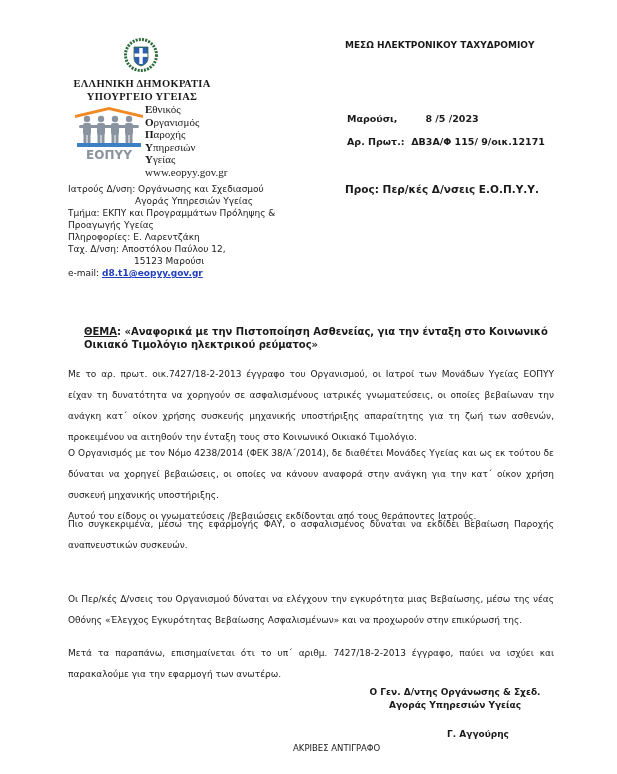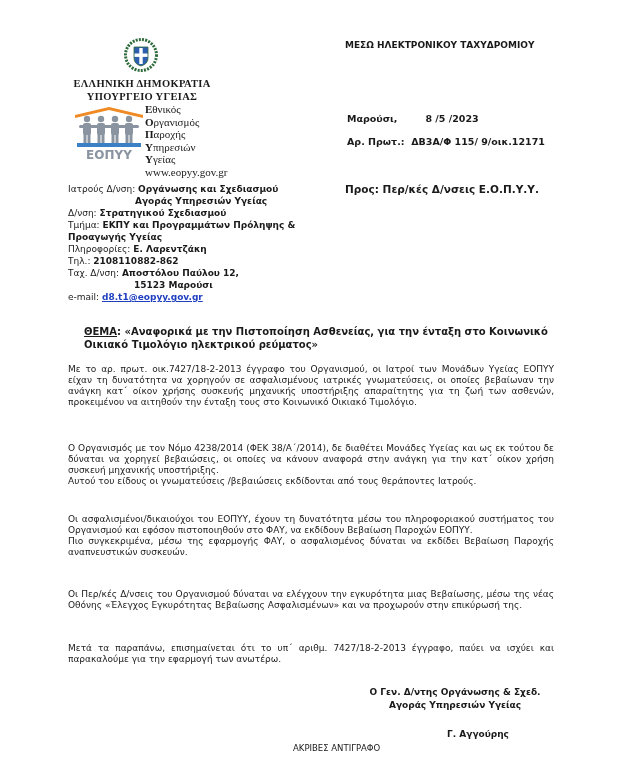--- a/index.html
+++ b/index.html
@@ -21,31 +21,31 @@
     #mode { left:345px; top:40px; font-weight:bold; font-size:9px;text-align:center; }
     #place-date { left:347px; top:113px; font-weight:bold; font-size:9.5px; }
     #place-date .date { margin-left:28px; }
     #protocol { left:347px; top:136px; font-weight:bold; font-size:9.5px; }
     #recipient { left:345px; top:183px; font-weight:bold; font-size:10.5px; }
 
     
     #sender { left:68px; top:183px; width:240px; }
     #sender .row { white-space:nowrap; }
     #sender .lbl { font-weight:normal; }
-    #sender .val { font-weight:bold; }
+    #sender .val { font-weight:normal; }
     #sender .indent1 { padding-left:67px; }
     #sender .indent2 { padding-left:66px; }
     #sender a { color:#1f3fbf; font-weight:bold; text-decoration:underline; }
 
     
     #subject { left:84px; top:325px; width:490px; font-weight:bold; font-size:10px; line-height:13px; }
     #subject .lbl { text-decoration:underline; }
 
     
-    .para { left:68px; width:486px; font-size:9px; line-height:11px; text-align:justify; }
+    .para { left:68px; width:486px; font-size:9px; line-height:21px; text-align:justify; }
     #p1 { top:364px; }
     #p2 { top:443px; }
     #p3 { top:514px; }
     #p4 { top:589px; }
     #p5 { top:643px; }
 
     
     #sig-title { left:360px; top:686px; width:190px; text-align:center; font-weight:bold; font-size:9px; line-height:13px; }
     #sig-name { left:415px; top:729px; font-weight:bold; font-size:9px;padding-left:32px; }
     #certified { left:293px; top:743px; font-size:8.5px; }
@@ -102,41 +102,38 @@
   <span>Μαρούσι,</span><span class="date">8 /5 /2023</span>
 </div>
 <div id="protocol" class="abs">
   <span>Αρ. Πρωτ.:</span>&nbsp;&nbsp;<span>ΔΒ3Α/Φ 115/ 9/οικ.12171</span>
 </div>
 <div id="recipient" class="abs">Προς: Περ/κές Δ/νσεις Ε.Ο.Π.Υ.Υ.</div>
 
 <div id="sender" class="abs sans">
   <div class="row"><span class="lbl">Ιατρούς Δ/νση:</span> <span class="val">Οργάνωσης και Σχεδιασμού</span></div>
   <div class="row indent1"><span class="val">Αγοράς Υπηρεσιών Υγείας</span></div>
-  <div class="row"><span class="lbl">Δ/νση:</span> <span class="val">Στρατηγικού Σχεδιασμού</span></div>
   <div class="row"><span class="lbl">Τμήμα:</span> <span class="val">ΕΚΠΥ και Προγραμμάτων Πρόληψης &amp;</span></div>
   <div class="row"><span class="val">Προαγωγής Υγείας</span></div>
   <div class="row"><span class="lbl">Πληροφορίες:</span> <span class="val">Ε. Λαρεντζάκη</span></div>
-  <div class="row"><span class="lbl">Τηλ.:</span> <span class="val">2108110882-862</span></div>
   <div class="row"><span class="lbl">Ταχ. Δ/νση:</span> <span class="val">Αποστόλου Παύλου 12,</span></div>
   <div class="row indent2"><span class="val">15123  Μαρούσι</span></div>
   <div class="row"><span class="lbl">e-mail:</span> <a>d8.t1@eopyy.gov.gr</a></div>
 </div>
 
 <div id="subject" class="abs">
   <span class="lbl">ΘΕΜΑ</span><span>:  «Αναφορικά με την Πιστοποίηση Ασθενείας, για την ένταξη στο Κοινωνικό Οικιακό Τιμολόγιο ηλεκτρικού ρεύματος»</span>
 </div>
 
 <div id="p1" class="abs para">Με το αρ. πρωτ. οικ.7427/18-2-2013 έγγραφο του Οργανισμού, οι Ιατροί  των Μονάδων Υγείας ΕΟΠΥΥ είχαν τη δυνατότητα να χορηγούν σε ασφαλισμένους ιατρικές γνωματεύσεις, οι οποίες βεβαίωναν την ανάγκη  κατ΄ οίκον χρήσης συσκευής μηχανικής υποστήριξης απαραίτητης για τη ζωή των ασθενών, προκειμένου να αιτηθούν την ένταξη τους στο Κοινωνικό Οικιακό Τιμολόγιο.</div>
 <div id="p2" class="abs para">
   <div>Ο Οργανισμός με τον Νόμο 4238/2014 (ΦΕΚ 38/Α΄/2014), δε διαθέτει Μονάδες Υγείας και ως εκ τούτου δε δύναται να χορηγεί βεβαιώσεις, οι οποίες να κάνουν αναφορά στην ανάγκη για την κατ΄ οίκον χρήση συσκευή μηχανικής υποστήριξης.</div>
   <div>Αυτού του είδους οι γνωματεύσεις /βεβαιώσεις εκδίδονται από τους θεράποντες Ιατρούς.</div>
 </div>
 <div id="p3" class="abs para">
-  <div>Οι ασφαλισμένοι/δικαιούχοι του ΕΟΠΥΥ, έχουν τη δυνατότητα μέσω του πληροφοριακού συστήματος του Οργανισμού και εφόσον πιστοποιηθούν στο ΦΑΥ, να εκδίδουν Βεβαίωση Παροχών ΕΟΠΥΥ.</div>
   <div>Πιο συγκεκριμένα, μέσω της εφαρμογής ΦΑΥ, ο ασφαλισμένος δύναται να εκδίδει Βεβαίωση Παροχής αναπνευστικών συσκευών.</div>
 </div>
 <div id="p4" class="abs para">Οι Περ/κές Δ/νσεις του Οργανισμού δύναται να ελέγχουν την εγκυρότητα μιας Βεβαίωσης, μέσω της νέας Οθόνης «Έλεγχος Εγκυρότητας Βεβαίωσης Ασφαλισμένων» και να προχωρούν στην επικύρωσή της.</div>
 <div id="p5" class="abs para">Μετά τα παραπάνω, επισημαίνεται ότι το υπ΄ αριθμ. 7427/18-2-2013 έγγραφο, παύει να ισχύει και παρακαλούμε για την εφαρμογή των ανωτέρω.</div>
 
 <div id="sig-title" class="abs">
   <div>Ο Γεν. Δ/ντης Οργάνωσης &amp; Σχεδ.</div>
   <div>Αγοράς Υπηρεσιών Υγείας</div>
 </div>
 <div id="sig-name" class="abs">Γ. Αγγούρης</div>

